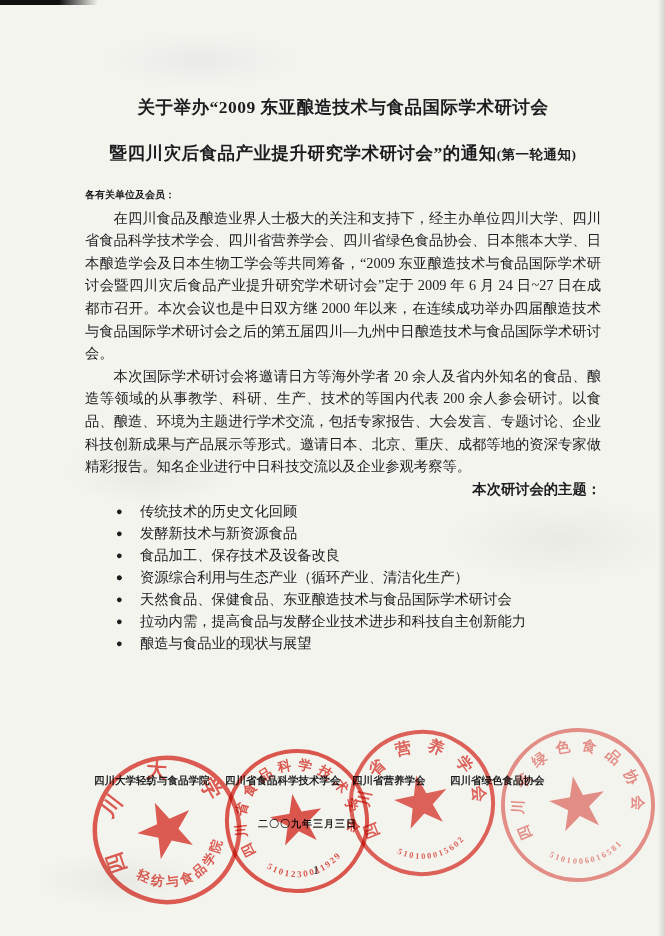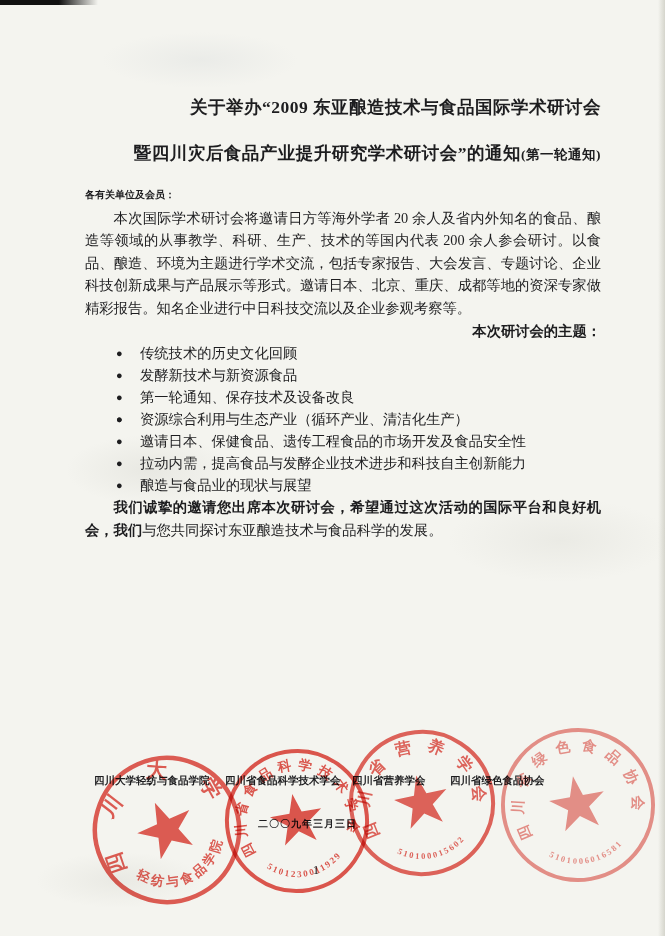--- a/index.html
+++ b/index.html
@@ -15,21 +15,21 @@
       radial-gradient(ellipse 120px 50px at 150px 470px, rgba(185,185,175,.20), transparent 70%),
       radial-gradient(ellipse 160px 60px at 560px 540px, rgba(185,185,175,.16), transparent 70%),
       radial-gradient(ellipse 120px 40px at 120px 880px, rgba(185,185,175,.18), transparent 70%),
       #f4f4ef;
   }
   .artifact-top{position:absolute;left:0;top:0;width:98px;height:5px;
     background:linear-gradient(to right,#111 60%,rgba(17,17,17,0));}
   .artifact-right{position:absolute;right:0;top:0;bottom:0;width:7px;
     background:linear-gradient(to right,rgba(0,0,0,0),rgba(120,120,100,.25));}
   .doc{position:absolute;left:85px;right:64px;top:0;z-index:2;}
-  .title{margin:84px 0 6px 0;text-align:right;font-size:17.5px;font-weight:bold;
+  .title{margin:84px 0 6px 0;text-align:center;font-size:17.5px;font-weight:bold;
     line-height:46px;letter-spacing:.5px;}
   .title .paren{font-size:13.5px;}
   .salutation{font-weight:bold;font-size:10px;line-height:22.6px;}
   .body-para{margin:0;font-size:14.3px;line-height:22.6px;text-align:justify;text-indent:2em;}
   .topics-heading{font-weight:bold;font-size:14.3px;line-height:22.6px;text-indent:2em;text-align:right;}
   .topics{list-style:none;margin:0;padding:0;}
   .topics li{position:relative;font-size:14.3px;line-height:22px;padding-left:55px;}
   .topics .bullet{position:absolute;left:31px;top:0;font-size:11px;}
   .closing{margin:0;font-size:14.3px;line-height:22.6px;text-align:justify;text-indent:2em;}
   .closing .b{font-weight:bold;}
@@ -57,38 +57,36 @@
 
   <div class="doc">
 
     <h1 class="title">
       <span>关于举办“2009 东亚酿造技术与食品国际学术研讨会</span><br>
       <span>暨四川灾后食品产业提升研究学术研讨会”的通知</span><span class="paren">(第一轮通知)</span>
     </h1>
 
     <div class="salutation">各有关单位及会员：</div>
 
+    <p class="body-para">在四川食品及酿造业界人士极大的关注和支持下，经主办单位四川大学、四川省食品科学技术学会、四川省营养学会、四川省绿色食品协会、日本熊本大学、日本酿造学会及日本生物工学会等共同筹备，“2009 东亚酿造技术与食品国际学术研讨会暨四川灾后食品产业提升研究学术研讨会”定于 2009 年 6 月 24 日~27 日在成都市召开。本次会议也是中日双方继 2000 年以来，在连续成功举办四届酿造技术与食品国际学术研讨会之后的第五届四川—九州中日酿造技术与食品国际学术研讨会。</p>
     <p class="body-para">本次国际学术研讨会将邀请日方等海外学者 20 余人及省内外知名的食品、酿造等领域的从事教学、科研、生产、技术的等国内代表 200 余人参会研讨。以食品、酿造、环境为主题进行学术交流，包括专家报告、大会发言、专题讨论、企业科技创新成果与产品展示等形式。邀请日本、北京、重庆、成都等地的资深专家做精彩报告。知名企业进行中日科技交流以及企业参观考察等。</p>
 
     <div class="topics-heading">本次研讨会的主题：</div>
 
     <ul class="topics">
       <li><span class="bullet">●</span><span>传统技术的历史文化回顾</span></li>
       <li><span class="bullet">●</span><span>发酵新技术与新资源食品</span></li>
-      <li><span class="bullet">●</span><span>第一轮通知、保存技术及设备改良</span></li>
+      <li><span class="bullet">●</span><span>食品加工、保存技术及设备改良</span></li>
       <li><span class="bullet">●</span></li>
       <li><span class="bullet">●</span><span>资源综合利用与生态产业（循环产业、清洁化生产）</span></li>
-      <li><span class="bullet">●</span><span>邀请日本、保健食品、遗传工程食品的市场开发及食品安全性</span></li>
+      <li><span class="bullet">●</span><span>天然食品、保健食品、东亚酿造技术与食品国际学术研讨会</span></li>
       <li><span class="bullet">●</span><span>拉动内需，提高食品与发酵企业技术进步和科技自主创新能力</span></li>
       <li><span class="bullet">●</span><span>酿造与食品业的现状与展望</span></li>
     </ul>
 
-    <p class="closing">
-      <span class="b">我们诚挚的邀请您出席本次研讨会，希望通过这次活动的国际平台和良好机会，我们</span><span>与您共同探讨东亚酿造技术与食品科学的发展。</span>
-    </p>
 
   </div>
 
   <div class="footer-orgs">
     <span class="org-0">四川大学轻纺与食品学院</span>
     <span class="org-1">四川省食品科学技术学会</span>
     <span class="org-2">四川省营养学会</span>
     <span class="org-3">四川省绿色食品协会</span>
   </div>
 

